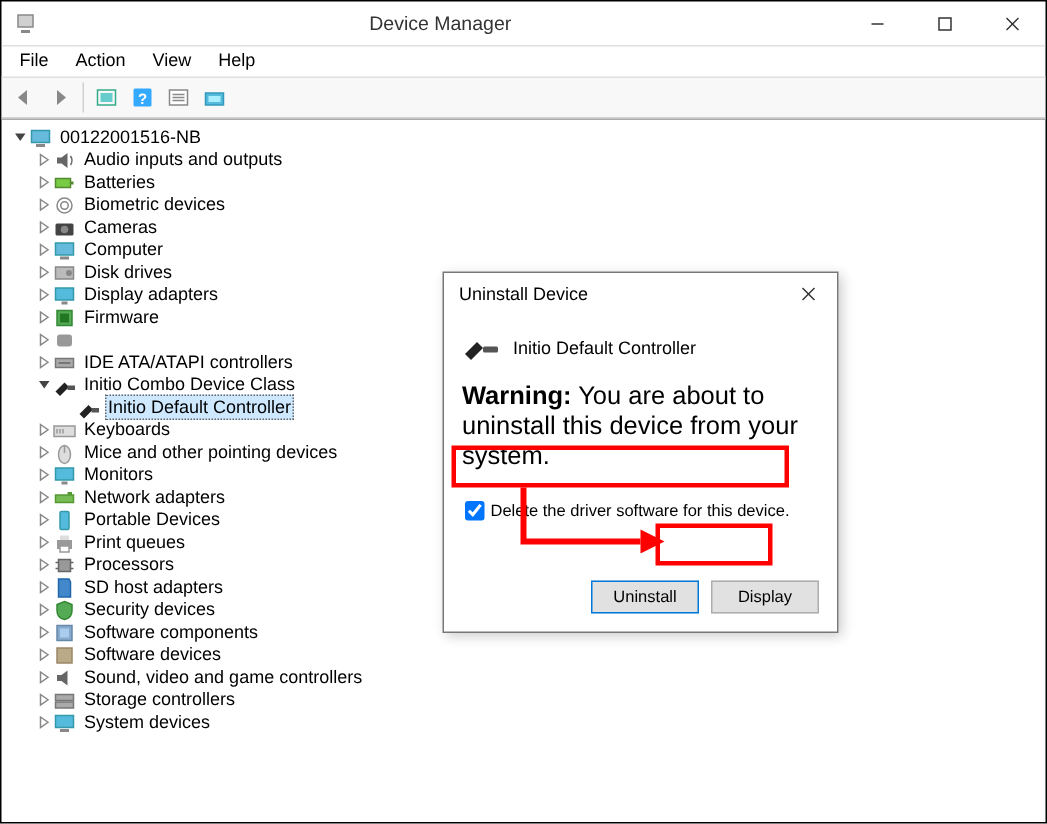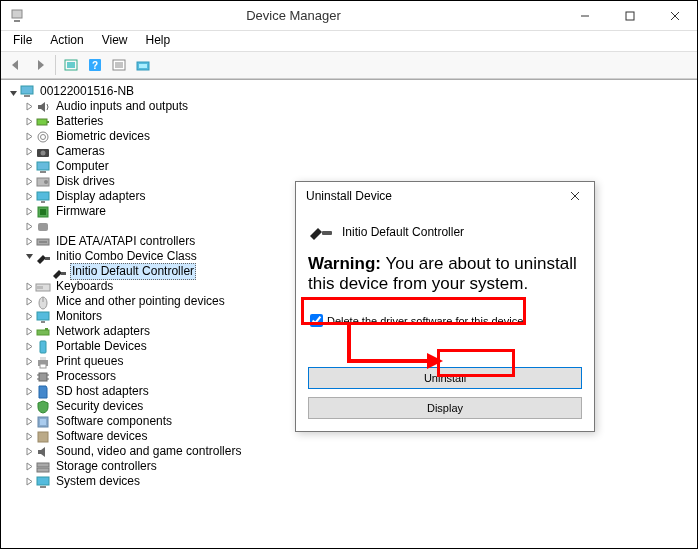--- a/index.html
+++ b/index.html
@@ -92,28 +92,28 @@
   display: inline-flex;
   align-items: center;
   justify-content: center;
 }
 .lbl { padding: 0 2px; }
 .lbl.selected {
   background: #cde8ff;
   border: 1px dotted #666;
   padding: 0 1px;
 }
-.indent0 { padding-left: 0; align-items: flex-end; }
+.indent0 { padding-left: 0; }
 .indent1 { padding-left: 16px; }
 .indent2 { padding-left: 32px; }
 
 .dialog {
   position: absolute;
   left: 294px; top: 180px;
-  width: 300px;
+  width: 264px;
   background: #fff;
   border: 1px solid #777;
   box-shadow: 2px 2px 8px rgba(0,0,0,0.2);
 }
 .dlg-title {
   height: 28px;
   display: flex; align-items: center;
   padding: 0 6px 0 10px;
   font-size: 12px;
 }
@@ -126,21 +126,20 @@
 .dlg-warn b { font-weight: 600; }
 .dlg-check {
   display: flex; align-items: flex-end; gap: 4px;
   font-size: 11px;
   padding: 2px;
 }
 .dlg-check input { margin: 0; }
 .dlg-btns {
   display: flex; justify-content: flex-end; gap: 8px;
   margin-top: 38px;
-  flex-direction: column;
 }
 .dlg-btn {
   min-width: 72px; height: 22px;
   background: #e1e1e1;
   border: 1px solid #adadad;
   font-size: 11px;
   display: flex; align-items: center; justify-content: center;
 }
 .dlg-btn.primary { border: 1px solid #0078d7; }
 

